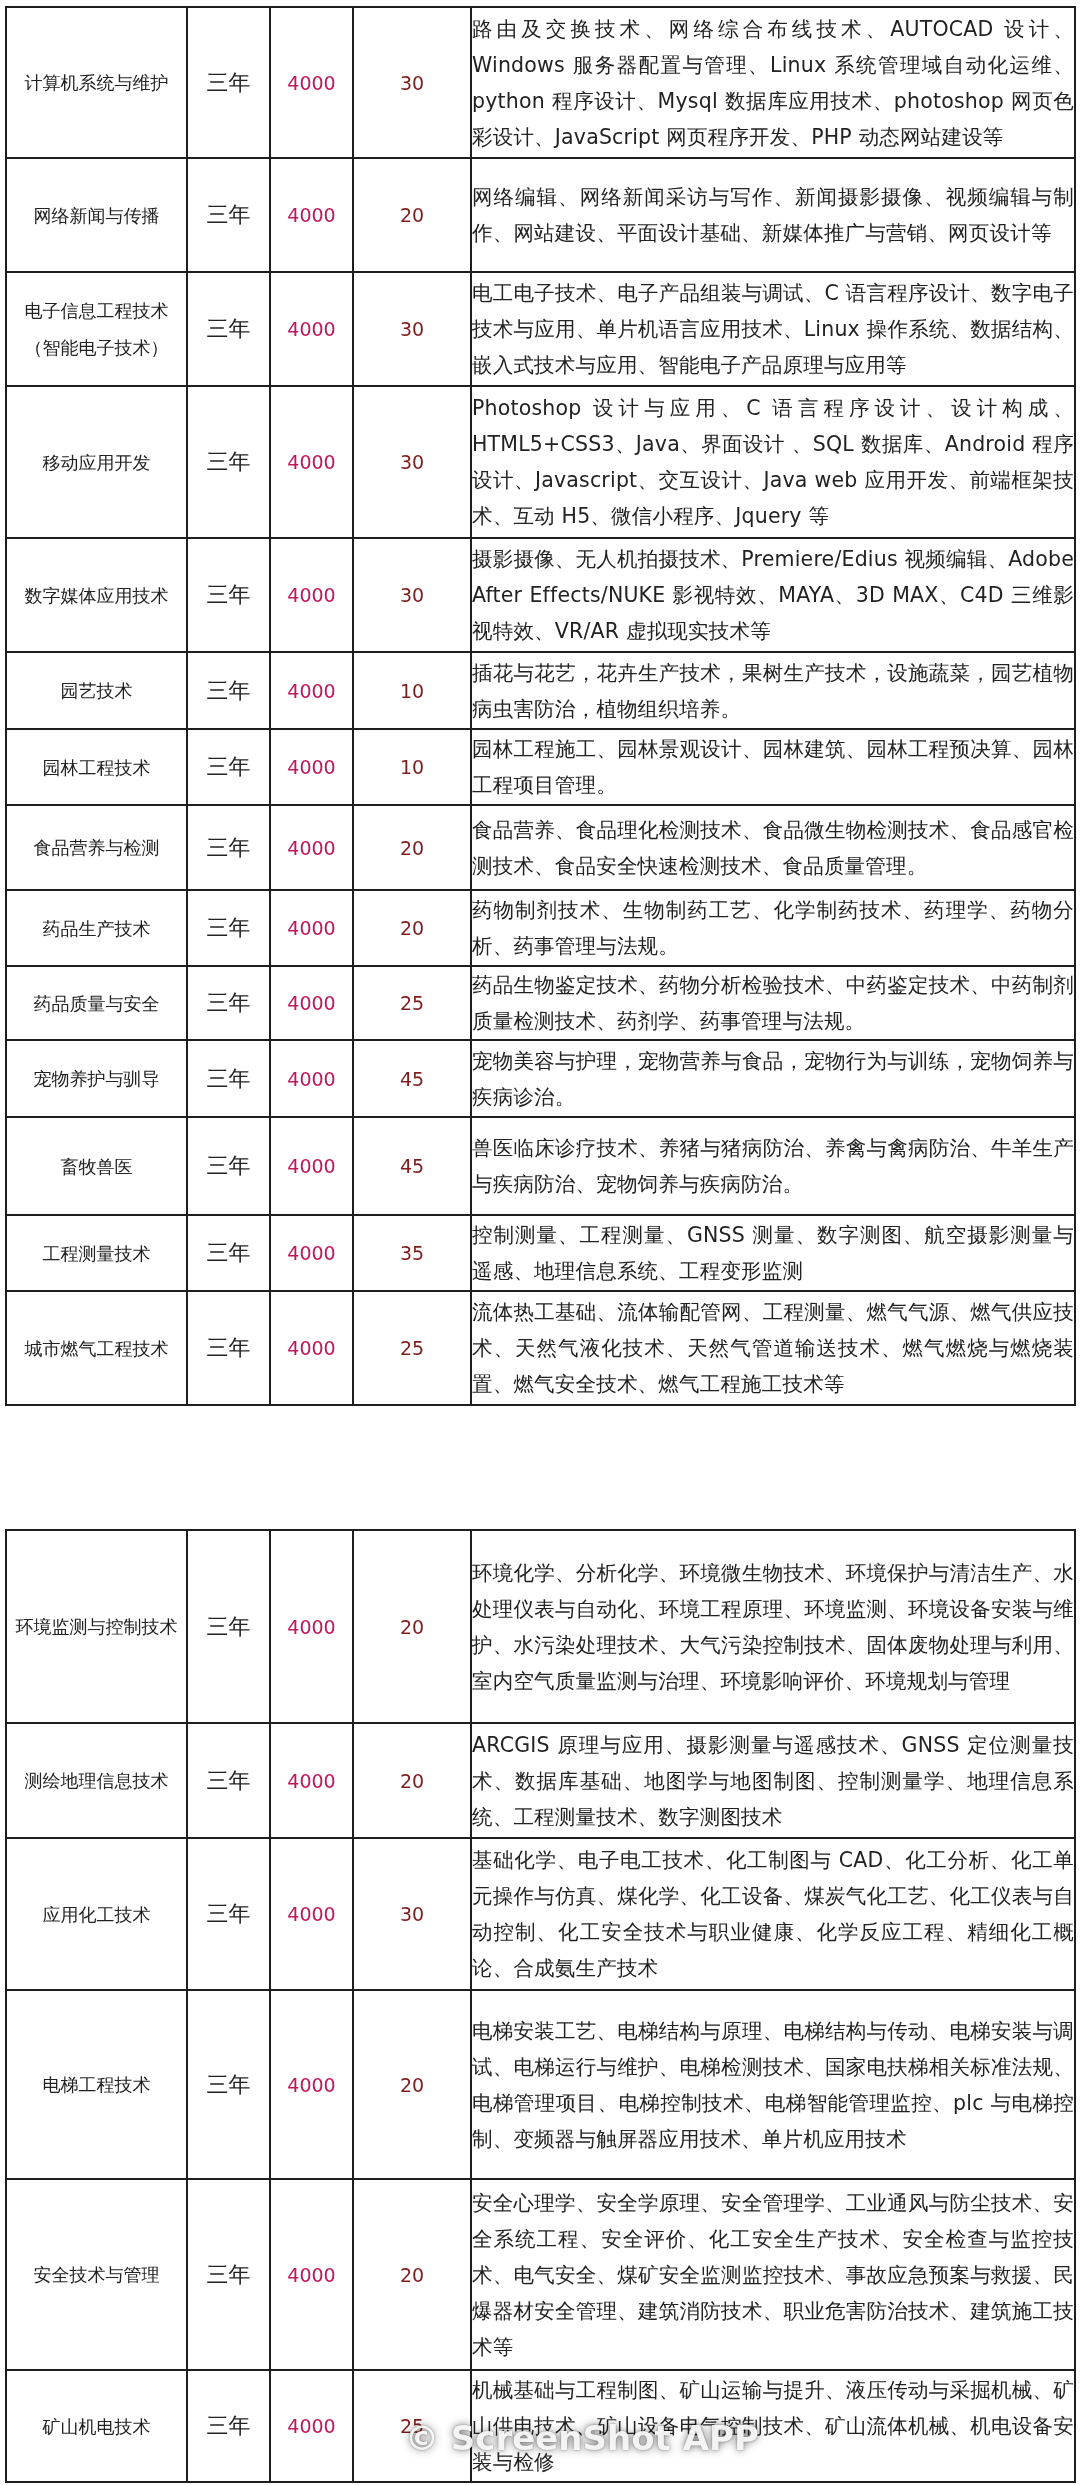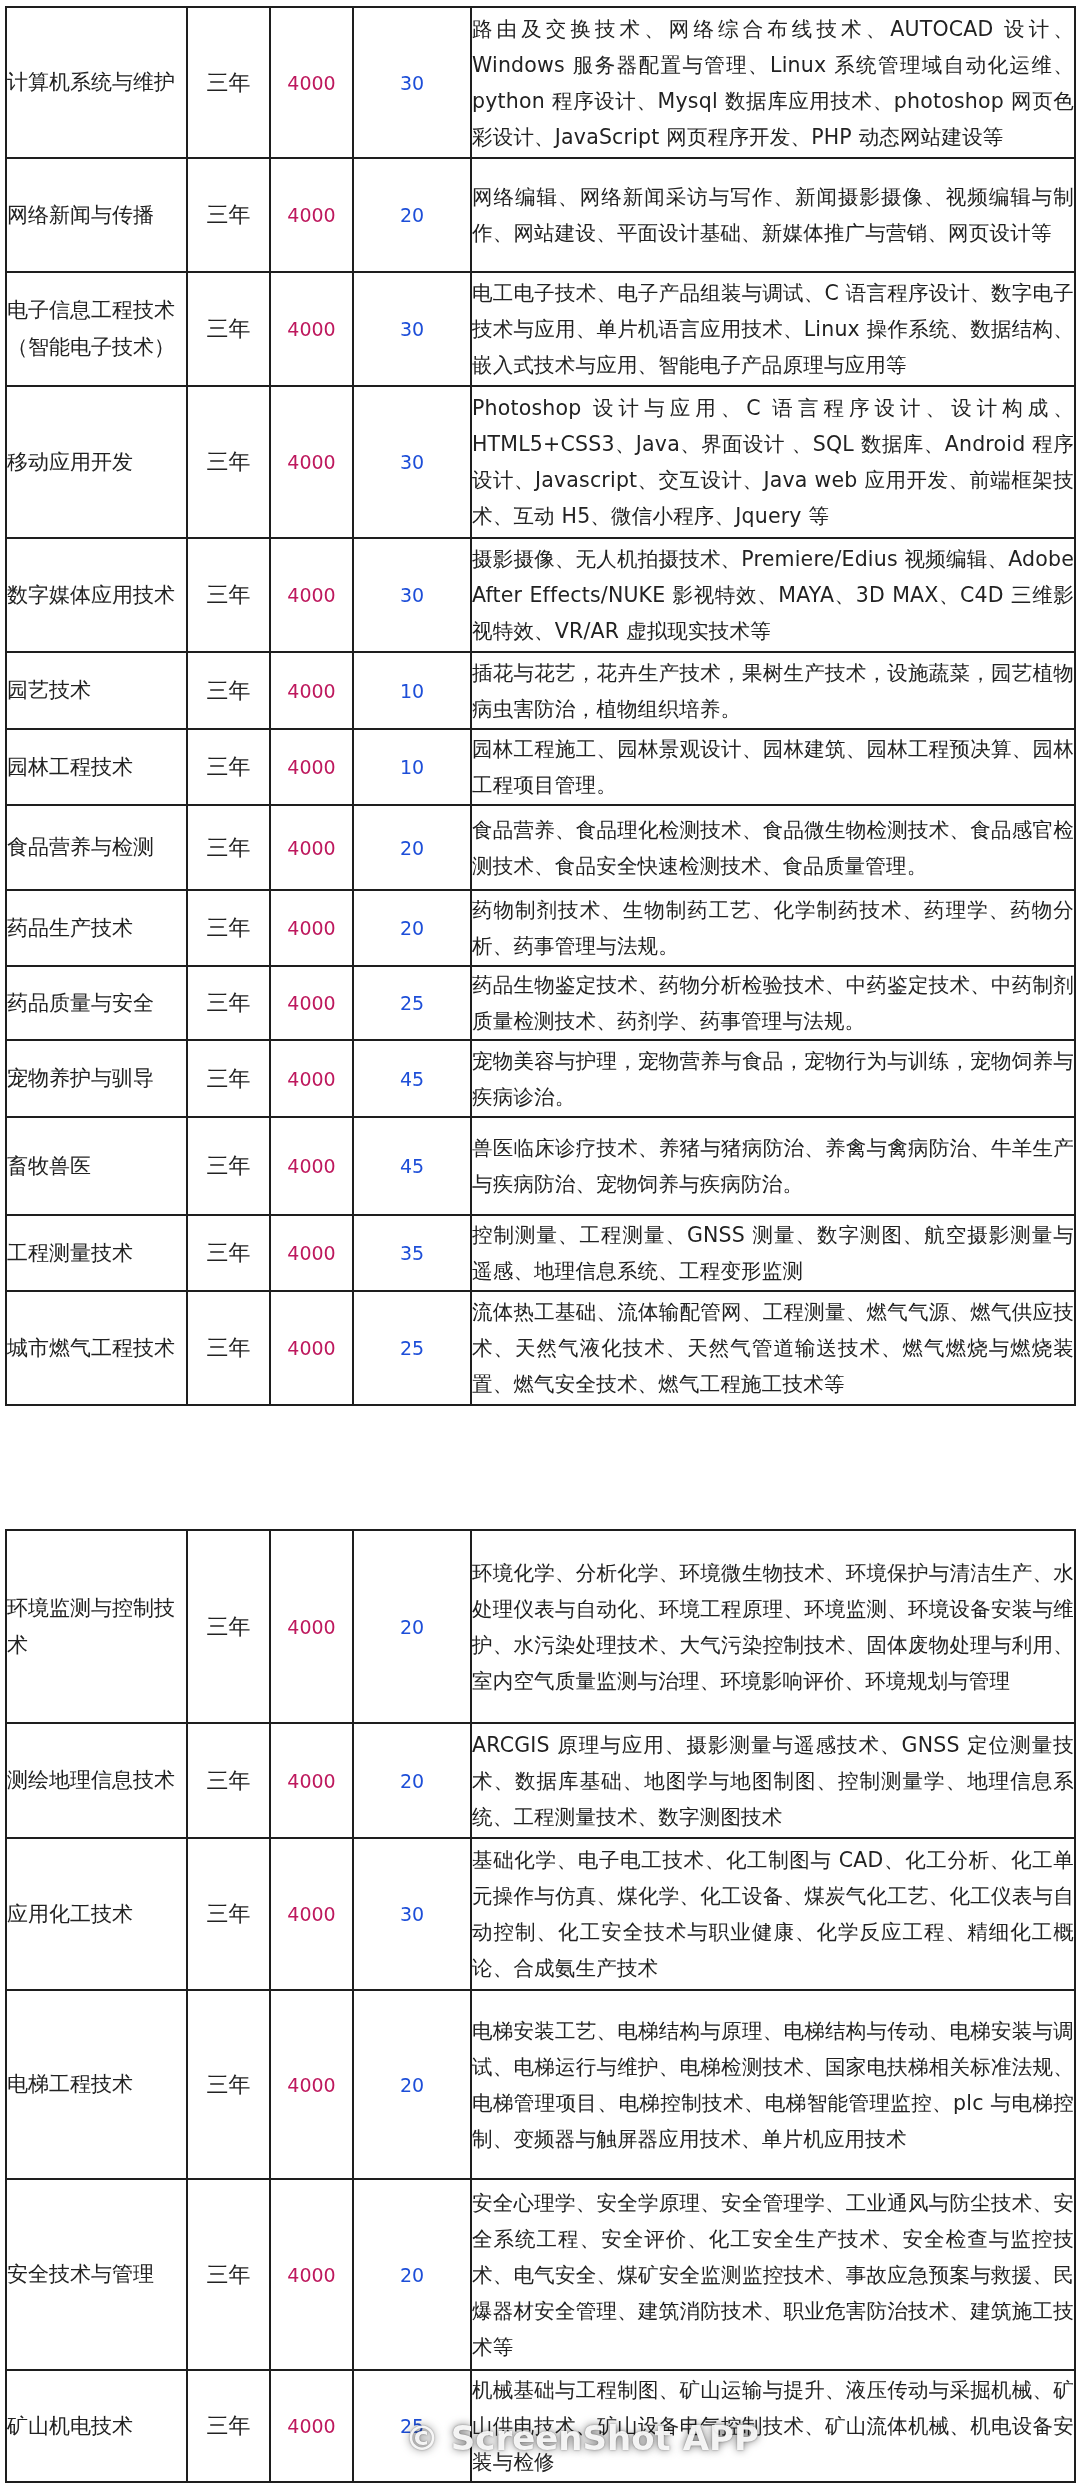--- a/index.html
+++ b/index.html
@@ -1,24 +1,24 @@
 <!DOCTYPE html>
 <html><head>
 <meta charset="utf-8">
 <style>
   html, body { margin: 0; padding: 0; background: #ffffff; }
   body { width: 1080px; height: 2485px; position: relative; overflow: hidden;
          font-family: "DejaVu Sans", "Liberation Sans", sans-serif; color: #222; }
   table.majors { position: absolute; left: 5px; width: 1071px; border-collapse: collapse;
                  table-layout: fixed; background: #fff; }
   table.majors td { border: 2px solid #1e1e1e; padding: 0; vertical-align: middle; }
-  td.c-name { width: 179px; text-align: left; font-size: 21px; line-height: 37px; padding: 0 10px; }
+  td.c-name { width: 179px; text-align: center; font-size: 18px; line-height: 37px; padding: 0 10px; }
   td.c-years { width: 81px; text-align: center; font-size: 22px; }
   td.c-fee { width: 81px; text-align: center; font-size: 19px; color: #be185d; }
-  td.c-quota { width: 116px; text-align: center; font-size: 19px; color: #1d4ed8; }
+  td.c-quota { width: 116px; text-align: center; font-size: 19px; color: #7f1d1d; }
   td.c-courses { text-align: justify; font-size: 20.5px; line-height: 36px; padding: 0 8px 0 12px;
                  letter-spacing: 0.2px; }
   #t1 { top: 6px; }
   #t2 { top: 1529px; }
   .watermark { position: absolute; left: 405px; top: 2418px; font-size: 34px; font-weight: bold;
                color: rgba(255,255,255,0.92); text-shadow: 0 0 8px rgba(0,0,0,0.55), 0 0 2px rgba(0,0,0,0.4);
                font-family: "DejaVu Sans", sans-serif; white-space: nowrap; pointer-events: none; }
 </style>
 </head>
 <body>

